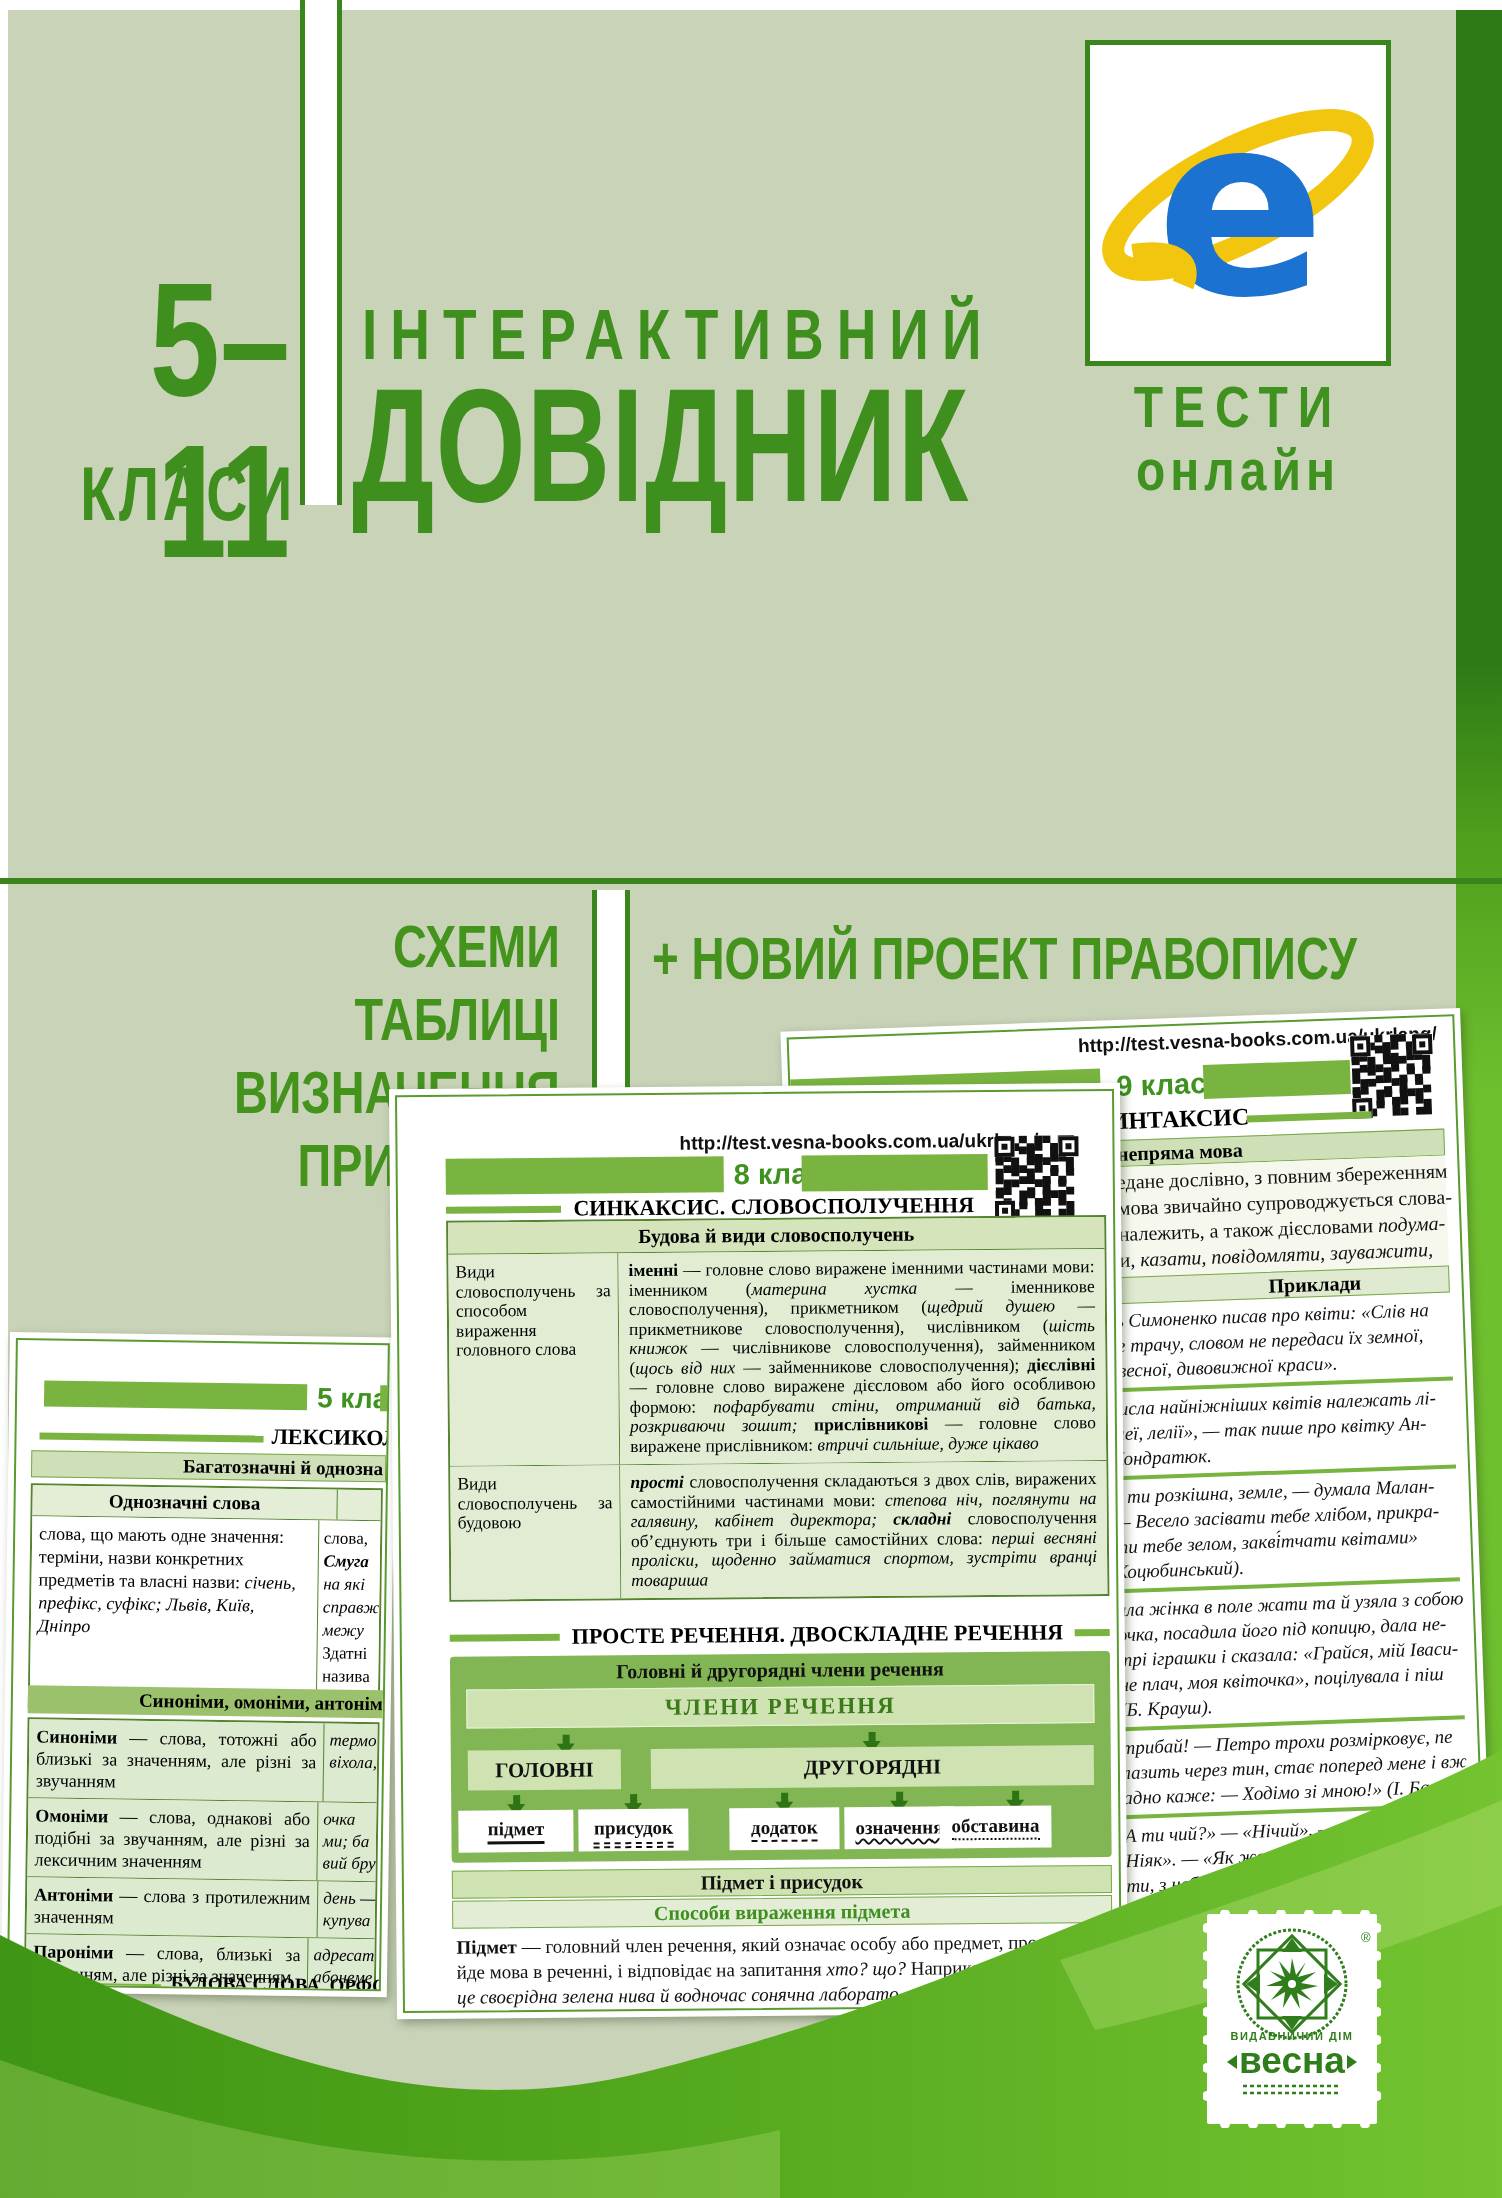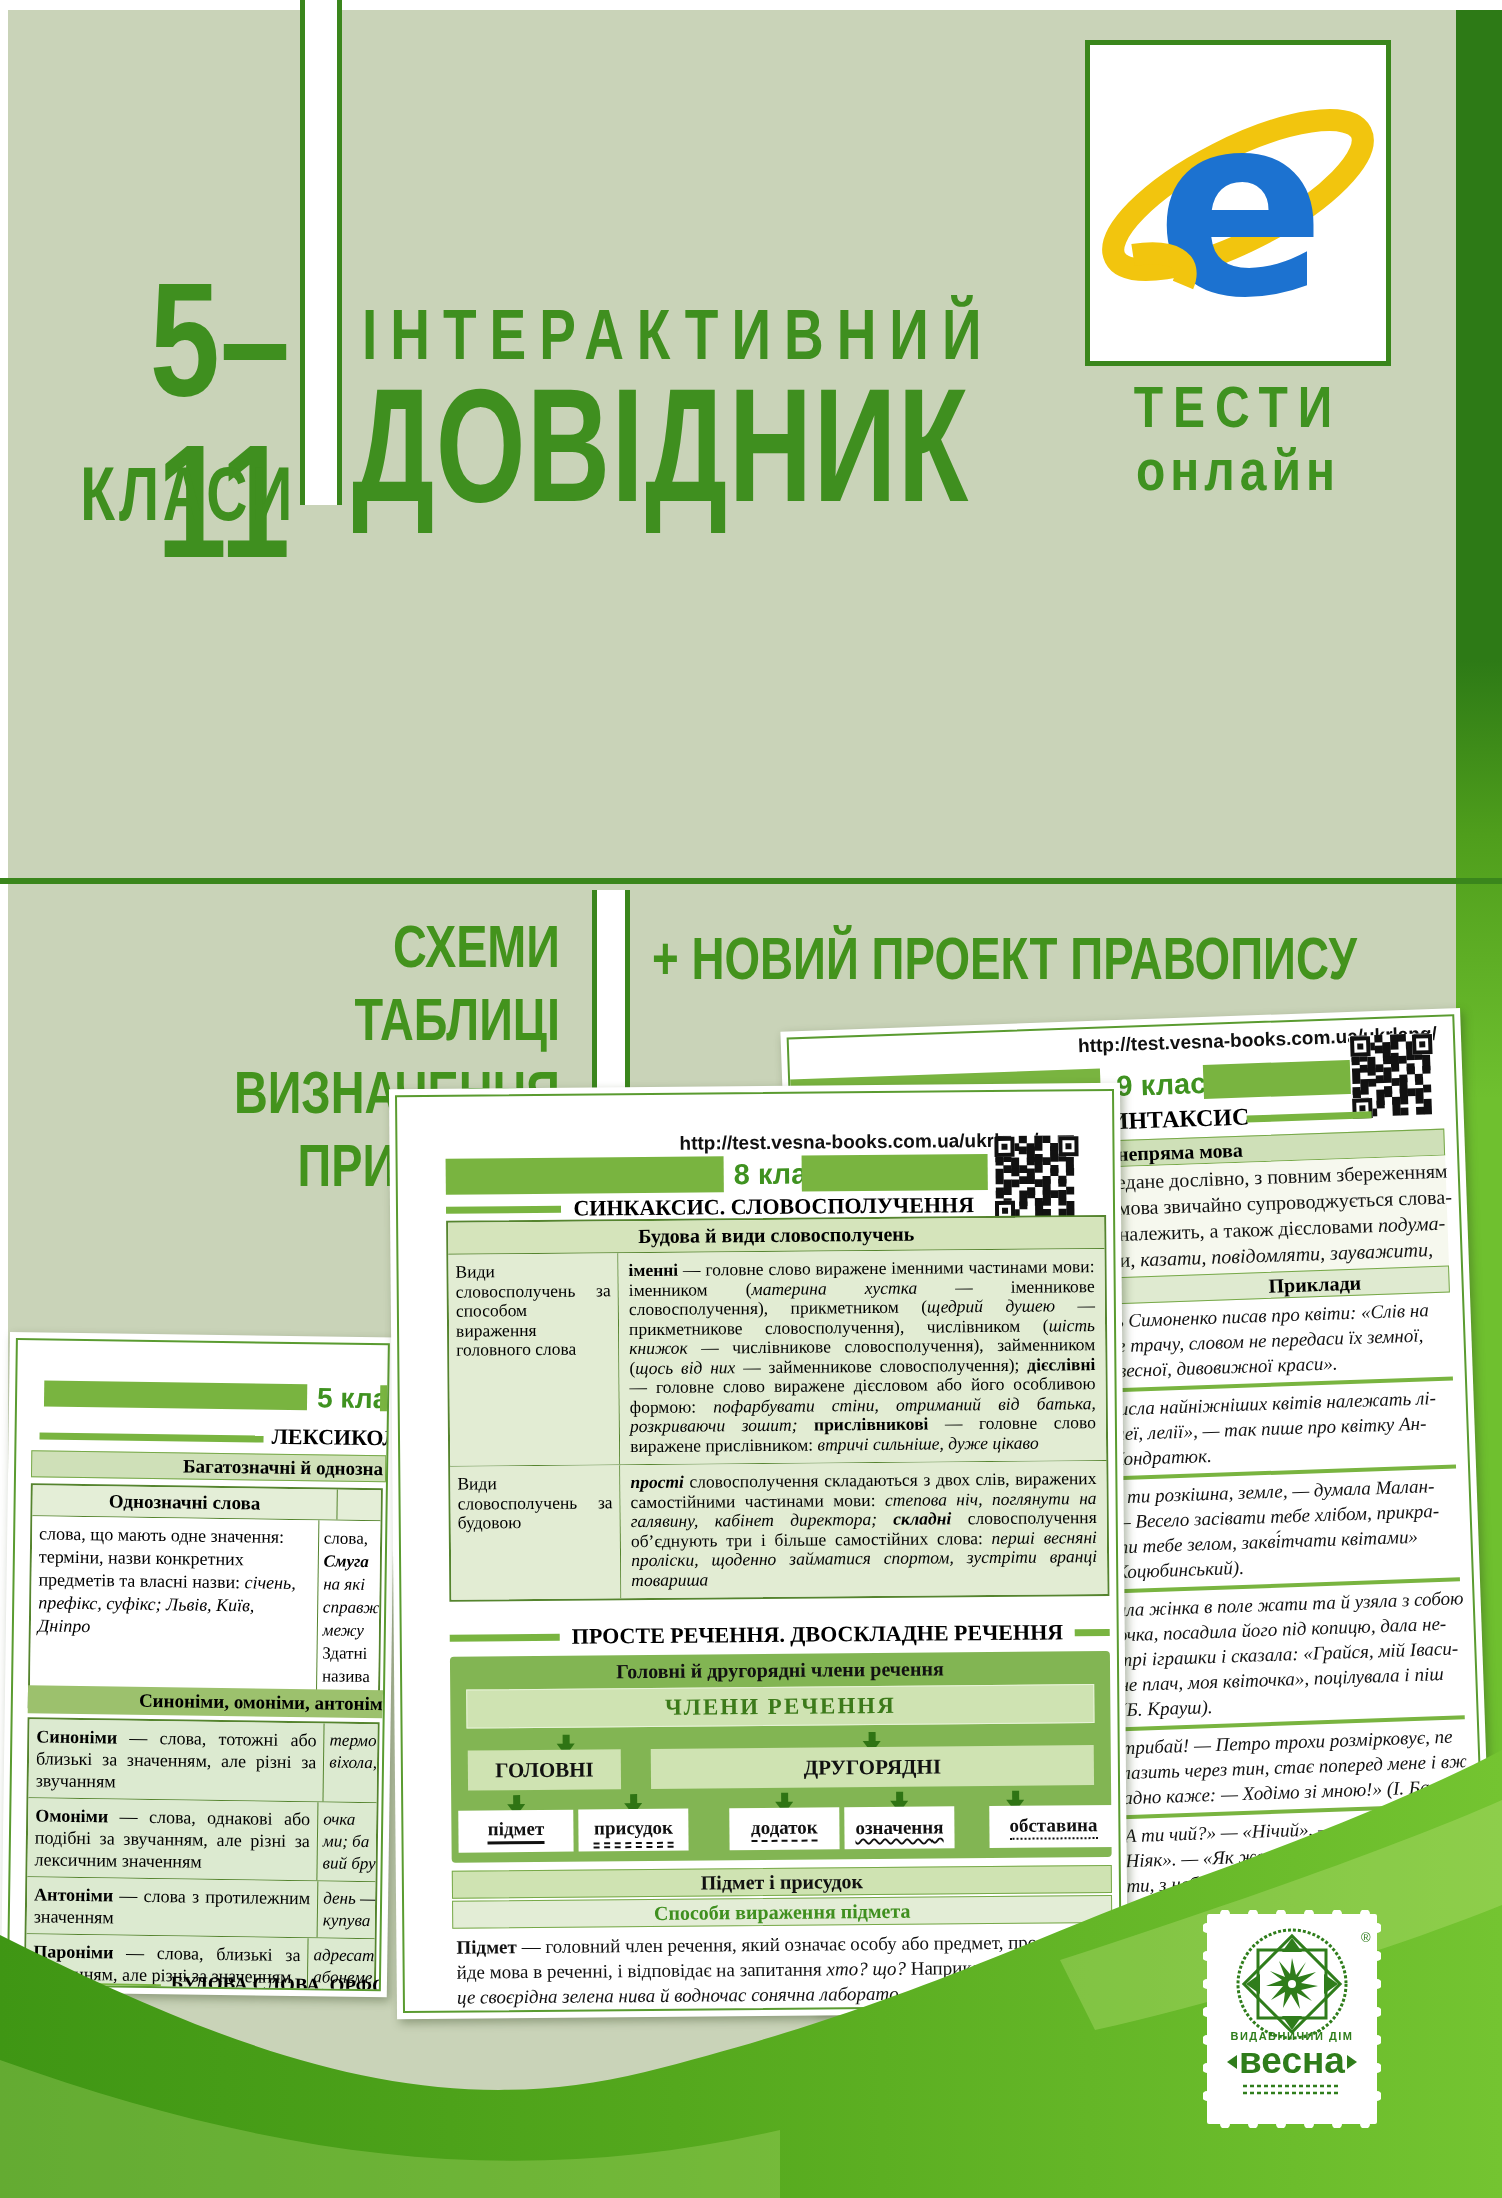--- a/index.html
+++ b/index.html
@@ -399,21 +399,21 @@
           </div>
         <div class="dleaf" style="left:127px;width:110px">
             <span class="ud2">присудок</span>
           </div>
         <div class="dleaf" style="left:278px;width:110px">
             <span class="udash">додаток</span>
           </div>
         <div class="dleaf" style="left:393px;width:110px">
             <span class="uwavy">означення</span>
           </div>
-        <div class="dleaf" style="left:538px;width:128px">
+        <div class="dleaf" style="left:488px;width:112px">
             <span class="udot">обставина</span>
           </div>
       </div>
 
       <div class="abs band8 sf" style="top:774px;background:#cfe3b2;color:#111">Підмет і присудок</div>
       <div class="abs band8 sf" style="top:804px;background:#e3edd6;color:#3f8f1f">Способи вираження підмета</div>
 
       <div class="abs p8para sf">
         <div style="white-space:nowrap"><span class="b">Підмет</span><span> — головний член речення, який означає особу або предмет, про які</span></div>
         <div style="white-space:nowrap"><span>йде мова в реченні, і відповідає на запитання </span><span class="i">хто? що?</span><span> Наприкла</span></div>

